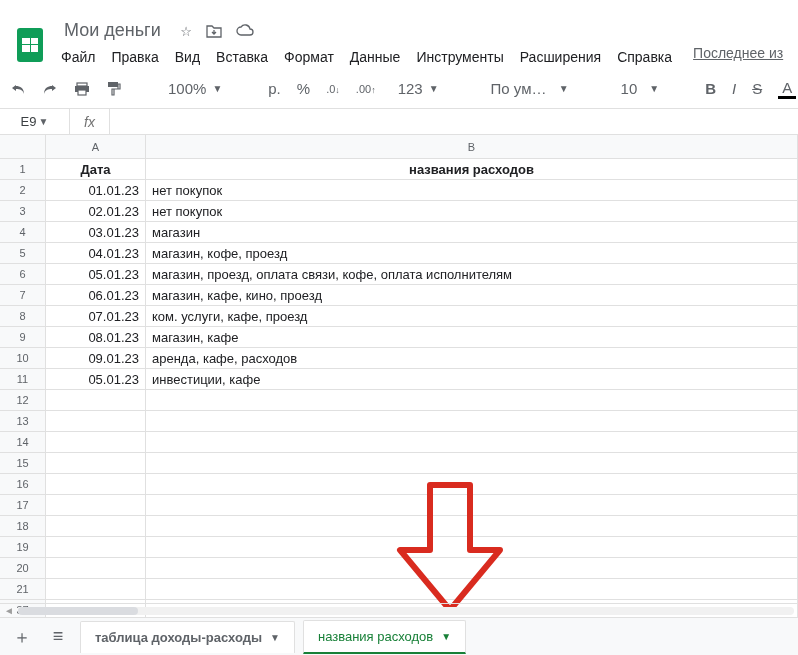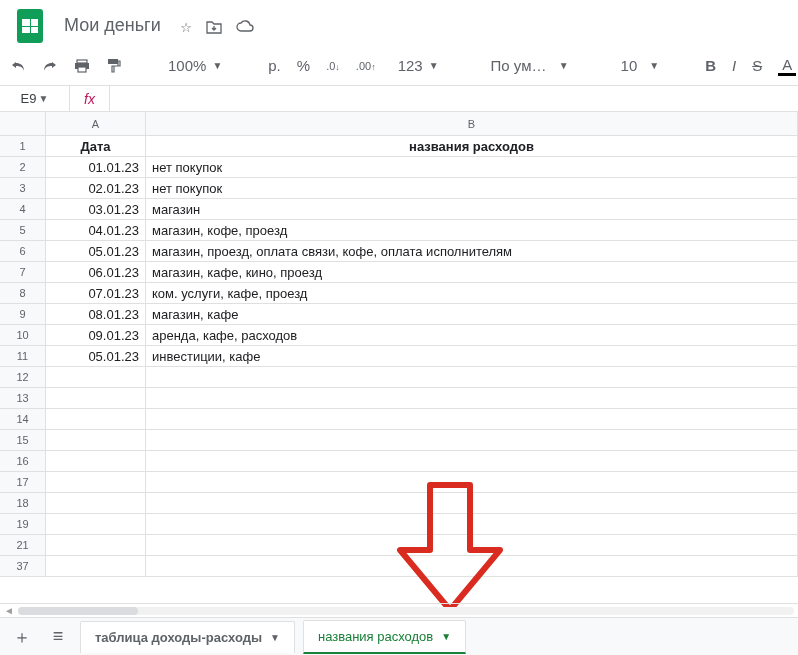--- a/index.html
+++ b/index.html
@@ -1,38 +1,38 @@
 <!DOCTYPE html>
 <html><head>
 <meta charset="utf-8">
 <style>
   * { box-sizing: border-box; margin: 0; padding: 0; }
   body { font-family: Arial, sans-serif; font-size: 13px; color: #202124; width: 798px; height: 655px; overflow: hidden; background: #fff; position: relative; }
   
-  .titlebar { display: flex; align-items: center; padding: 6px 10px 0 10px; }
+  .titlebar { display: flex; align-items: center; padding: 20px 10px 0 10px; }
   .logo { width: 40px; height: 40px; display: flex; align-items: center; justify-content: center; }
   .logo-box { width: 26px; height: 34px; background: #0f9d58; border-radius: 3px; display: flex; align-items: center; justify-content: center; }
   .logo-grid { width: 16px; height: 14px; display: grid; grid-template-columns: 1fr 1fr; grid-template-rows: 1fr 1fr; gap: 1px; }
   .logo-cell { background: #fff; }
   .title-area { margin-left: 8px; }
   .doc-title { font-size: 18px; color: #5f6368; padding: 2px 6px; border-radius: 4px; }
   .title-icons { display: inline-flex; gap: 14px; margin-left: 10px; color: #5f6368; vertical-align: middle; }
   .menubar { display: flex; gap: 2px; margin-top: 4px; margin-left: -4px; }
   .menu-item { padding: 4px 7px; font-size: 14px; color: #202124; border-radius: 4px; cursor: pointer; }
   .last-edit { margin-left: 12px; font-size: 14px; color: #5f6368; text-decoration: underline; white-space: nowrap; }
 
   .toolbar { display: flex; align-items: center; padding: 4px 10px; border-bottom: 1px solid #e0e0e0; height: 40px; gap: 16px; }
   .tb-btn { width: 28px; height: 28px; display: flex; align-items: center; justify-content: center; color: #5f6368; border-radius: 4px; cursor: pointer; font-size: 15px; }
   .tb-btn.wide { width: auto; padding: 0 6px; gap: 4px; }
   .tb-sep { width: 1px; height: 20px; background: #e0e0e0; margin: 0 4px; }
   .tb-dd { font-size: 10px; color: #5f6368; margin-left: 2px; }
 
   .namebox-row { display: flex; align-items: center; height: 26px; border-bottom: 1px solid #e0e0e0; }
   .namebox { width: 70px; padding: 0 8px; font-size: 13px; color: #3c4043; border-right: 1px solid #e0e0e0; display: flex; align-items: center; justify-content: center; height: 100%; }
-  .fx { width: 40px; text-align: center; color: #be185d; font-style: italic; font-size: 14px; height: 100%; display: flex; align-items: center; justify-content: center; border-right: 1px solid #e0e0e0; }
+  .fx { width: 40px; text-align: center; color: #737373; font-style: italic; font-size: 14px; height: 100%; display: flex; align-items: center; justify-content: center; border-right: 1px solid #e0e0e0; }
   .formula-bar { flex: 1; padding: 0 8px; }
 
   .grid { position: relative; }
   .col-headers { display: flex; height: 24px; background: #f8f9fa; border-bottom: 1px solid #e0e0e0; }
   .corner { width: 46px; border-right: 1px solid #e0e0e0; background: #f8f9fa; }
   .col-h { text-align: center; font-size: 11px; color: #5f6368; border-right: 1px solid #e0e0e0; display: flex; align-items: center; justify-content: center; position: relative; }
   .col-a { width: 100px; }
   .col-b { flex: 1; }
   .rows { }
   .row { display: flex; height: 21px; border-bottom: 1px solid #e0e0e0; }
@@ -77,20 +77,32 @@
         <span>☆</span>
         <span><svg width="16" height="14" viewBox="0 0 16 14">
               <path d="M1 2h5l2 2h7v9H1z" fill="none" stroke="#5f6368" stroke-width="1.3"></path>
               <path d="M8 6v4M6 8l2 2 2-2" fill="none" stroke="#5f6368" stroke-width="1.3"></path>
             </svg></span>
         <span><svg width="18" height="14" viewBox="0 0 18 14">
               <path d="M5 11a4 4 0 010-8 5 5 0 019 2 3 3 0 010 6H5z" fill="none" stroke="#5f6368" stroke-width="1.3"></path>
             </svg></span>
       </span>
     </div>
+    <div class="menubar">
+      <span class="menu-item">Файл</span>
+      <span class="menu-item">Правка</span>
+      <span class="menu-item">Вид</span>
+      <span class="menu-item">Вставка</span>
+      <span class="menu-item">Формат</span>
+      <span class="menu-item">Данные</span>
+      <span class="menu-item">Инструменты</span>
+      <span class="menu-item">Расширения</span>
+      <span class="menu-item">Справка</span>
+      <span class="last-edit">Последнее из</span>
+    </div>
   </div>
 </div>
 
 <div class="toolbar">
   <div class="tb-btn">
       <svg width="16" height="14" viewBox="0 0 16 14">
         <path d="M6 3L2 6l4 3V7c4 0 7 1 8 5-0-6-4-8-8-8V3z" fill="#5f6368"></path>
       </svg>
     </div>
   <div class="tb-btn">
@@ -280,20 +292,25 @@
         <div class="row-h">18</div>
         <div class="cell a"></div>
         <div class="cell b"></div>
       </div>
       <div class="row">
         <div class="row-h">19</div>
         <div class="cell a"></div>
         <div class="cell b"></div>
       </div>
       <div class="row">
+        <div class="row-h">20</div>
+        <div class="cell a"></div>
+        <div class="cell b"></div>
+      </div>
+      <div class="row">
         <div class="row-h">21</div>
         <div class="cell a"></div>
         <div class="cell b"></div>
       </div>
       <div class="row">
         <div class="row-h">37</div>
         <div class="cell a"></div>
         <div class="cell b"></div>
       </div>
     </div>

